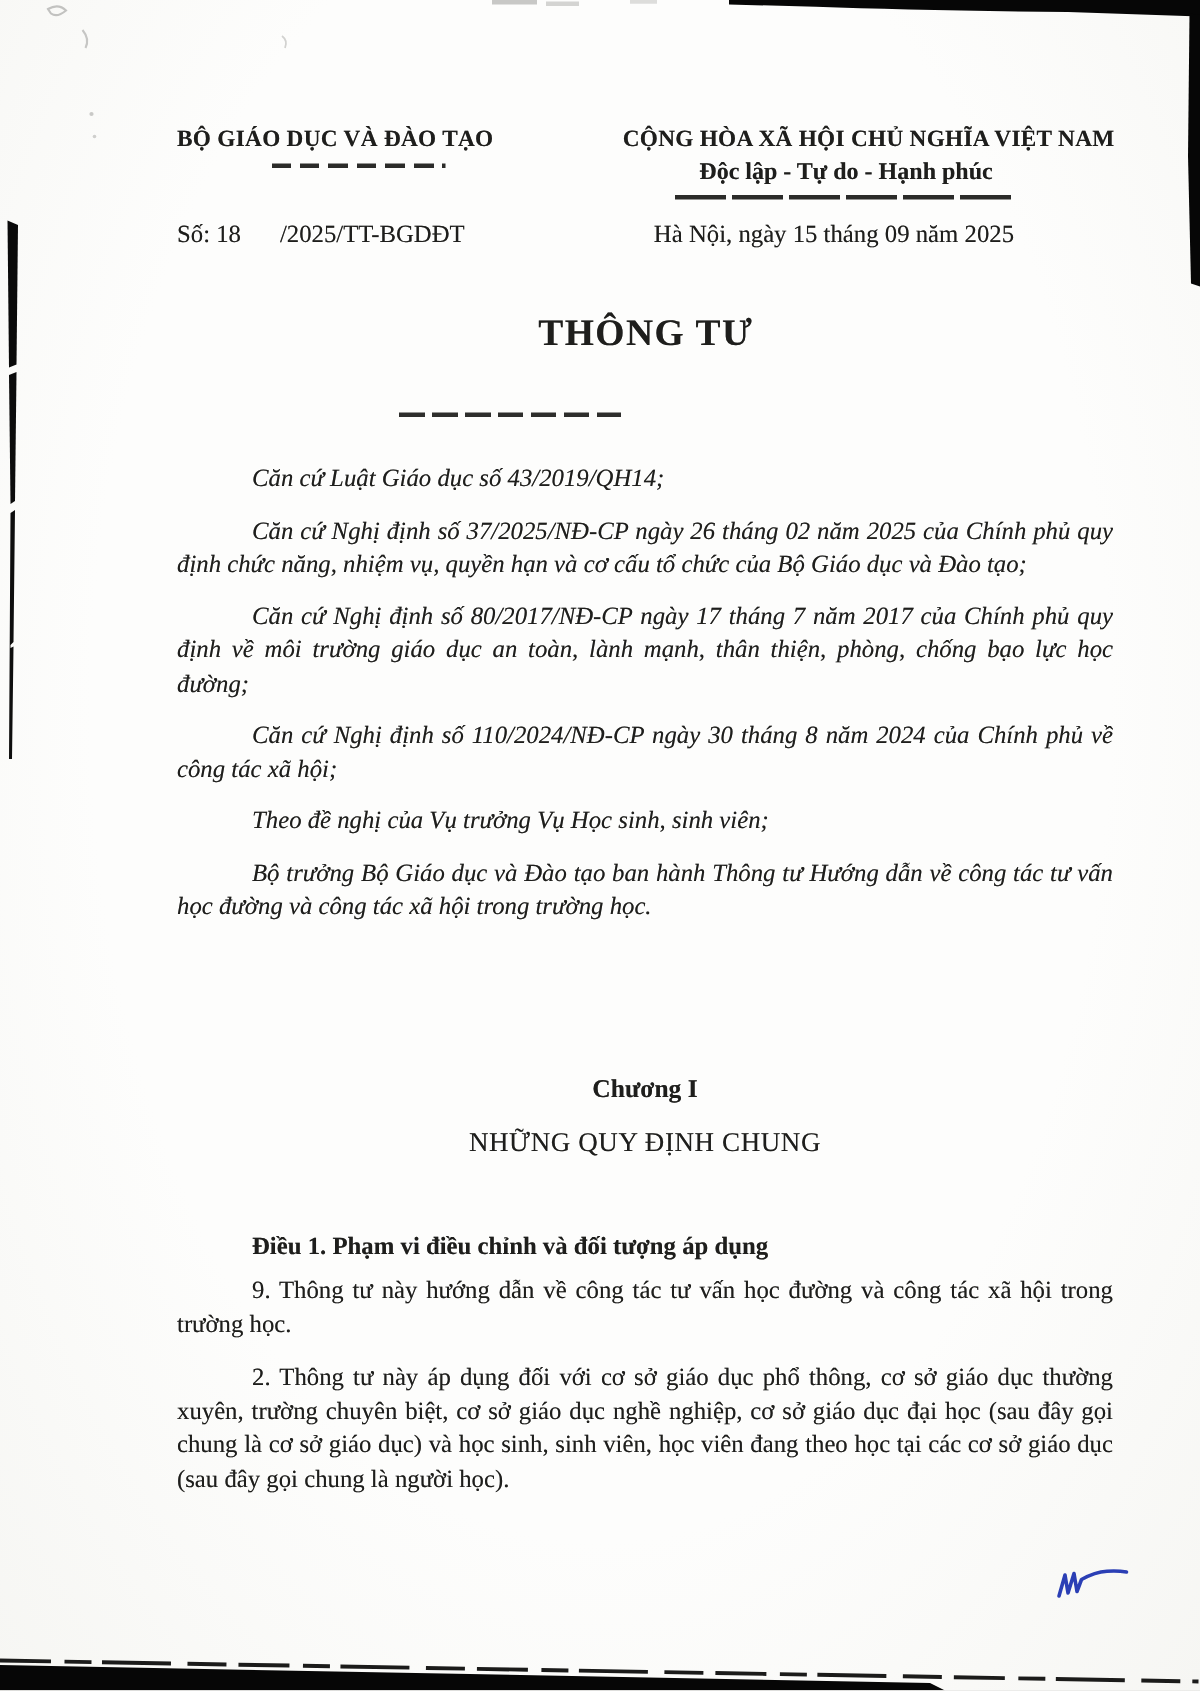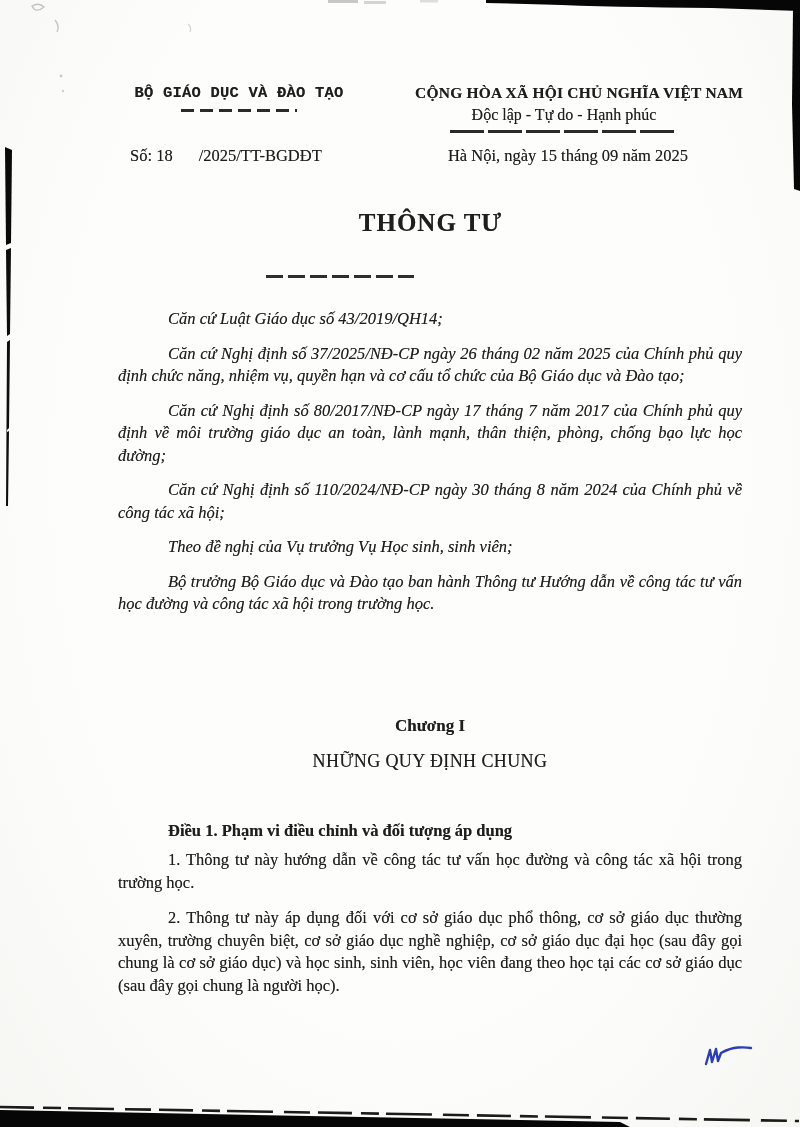--- a/index.html
+++ b/index.html
@@ -10,30 +10,30 @@
     background:radial-gradient(ellipse at 50% 42%, #fdfdfc 60%, #f6f6f3 100%);
     overflow:hidden;
     font-family:"Liberation Serif","DejaVu Serif",serif;
     color:#1e1e1c;
   }
   .txt{ text-shadow:0 0 0.4px rgba(30,30,28,0.55); }
   .artifacts{position:absolute;inset:0;width:800px;height:1127px;pointer-events:none;}
 
   
   .header{position:absolute;left:118px;top:84px;width:625px;display:flex;justify-content:space-between;}
-  .hcol-left{width:242px;text-align:center;font-family:Liberation Mono, monospace;}
+  .hcol-left{width:242px;text-align:left;}
   .hcol-right{width:358px;text-align:center;}
   .org{font-weight:bold;font-size:15.5px;letter-spacing:0.2px;white-space:nowrap;}
   .org-rule{width:116px;height:2.5px;margin:7px auto 0 auto;
     background:repeating-linear-gradient(90deg,#2b2b29 0 13px,rgba(0,0,0,0) 13px 19px);}
   .nation{font-weight:bold;font-size:15.5px;letter-spacing:0.2px;white-space:nowrap;text-align:right;}
-  .motto{font-weight:normal;font-size:16px;margin-top:4px;white-space:nowrap;}
+  .motto{font-weight:bold;font-size:16px;margin-top:4px;white-space:nowrap;}
   .motto-rule{width:228px;height:2.5px;margin:6px auto 0 auto;
     background:repeating-linear-gradient(90deg,#2b2b29 0 34px,rgba(0,0,0,0) 34px 38px);}
-  .num-row{position:absolute;left:118px;top:146px;width:625px;display:flex;justify-content:space-between;gap:38px;}
+  .num-row{position:absolute;left:106px;top:146px;width:625px;display:flex;justify-content:space-between;gap:38px;}
   .doc-number{width:242px;text-align:left;font-size:16.5px;padding-left:12px;box-sizing:border-box;white-space:nowrap;}
   .doc-number .code{margin-left:26px;}
   .place-date{width:358px;text-align:center;font-size:16.5px;white-space:nowrap;}
 
   
   .title-block{position:absolute;left:118px;top:209px;width:625px;text-align:center;}
   .doc-type{font-weight:bold;font-size:25px;letter-spacing:1px;}
   .subject{font-weight:bold;font-size:16.5px;margin-top:11px;white-space:nowrap;}
   .subject-rule{position:absolute;left:148px;top:66px;width:148px;height:2.5px;
     background:repeating-linear-gradient(90deg,#2e2e2c 0 17px,rgba(0,0,0,0) 17px 22px);}
@@ -88,21 +88,21 @@
     <p class="recital txt">Bộ trưởng Bộ Giáo dục và Đào tạo ban hành Thông tư Hướng dẫn về công tác tư vấn học đường và công tác xã hội trong trường học.</p>
   </div>
 
   <div class="chapter">
     <div class="chapter-no txt">Chương I</div>
     <div class="chapter-name txt">NHỮNG QUY ĐỊNH CHUNG</div>
   </div>
 
   <p class="article-heading txt">Điều 1. Phạm vi điều chỉnh và đối tượng áp dụng</p>
   <div class="clauses">
-    <p class="clause txt">1. Thông tư này hướng dẫn về công tác tư vấn học đường và công tác xã hội trong trường học.</p>
+    <p class="clause txt">9. Thông tư này hướng dẫn về công tác tư vấn học đường và công tác xã hội trong trường học.</p>
     <p class="clause txt">2. Thông tư này áp dụng đối với cơ sở giáo dục phổ thông, cơ sở giáo dục thường xuyên, trường chuyên biệt, cơ sở giáo dục nghề nghiệp, cơ sở giáo dục đại học (sau đây gọi chung là cơ sở giáo dục) và học sinh, sinh viên, học viên đang theo học tại các cơ sở giáo dục (sau đây gọi chung là người học).</p>
   </div>
 
   <svg class="artifacts" viewBox="0 0 800 1127">
 
     <path d="M32,6 q7,-4 12,1 q-6,5 -10,2 Z" fill="none" stroke="#c2c2c0" stroke-width="1.4"></path>
     <path d="M55,20 q5,6 2,12" fill="none" stroke="#c6c6c4" stroke-width="1.4"></path>
     <circle cx="61" cy="76" r="1.4" fill="#c9c9c7"></circle>
     <circle cx="63" cy="91" r="1.2" fill="#cfcfcd"></circle>
     <path d="M188,24 q4,3 2,8" fill="none" stroke="#d2d2d0" stroke-width="1.2"></path>

